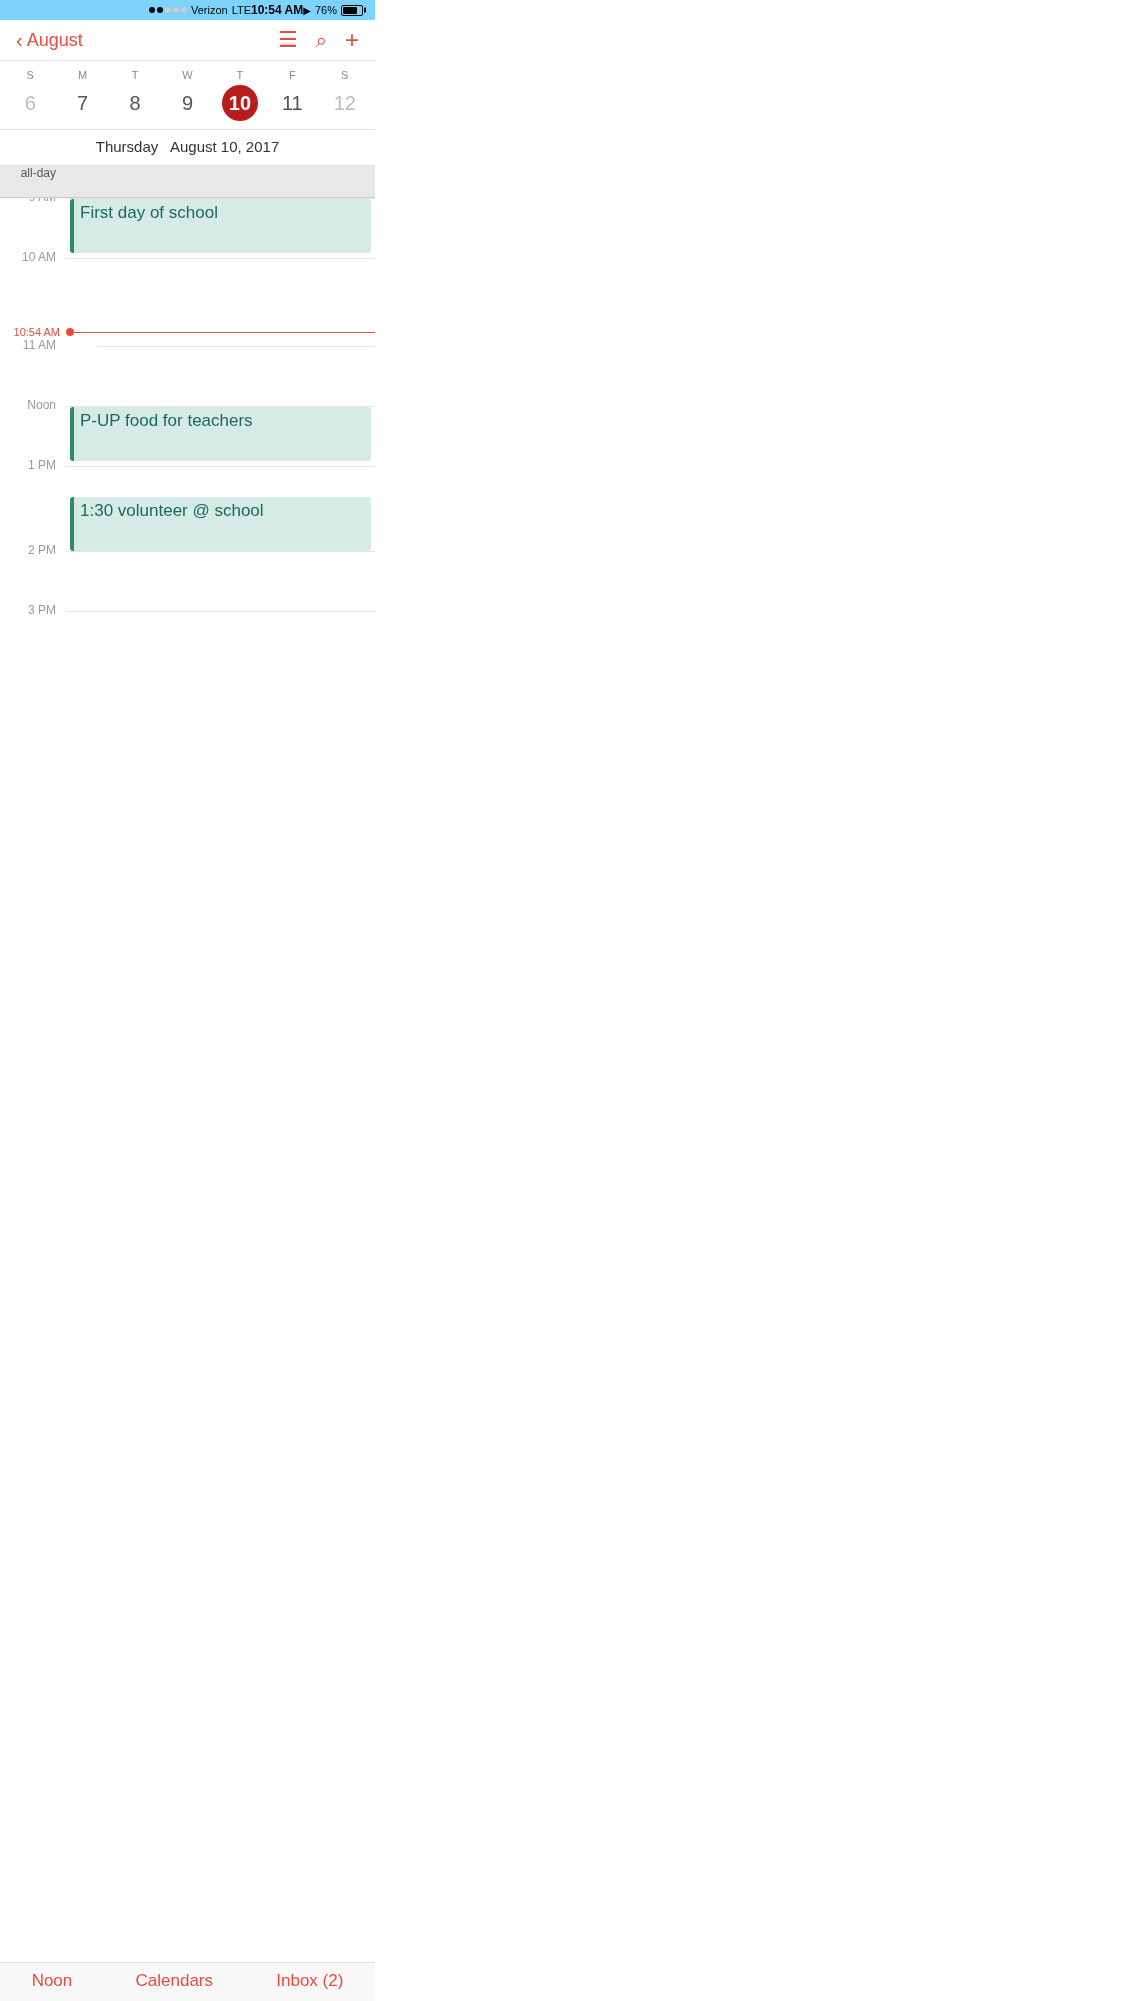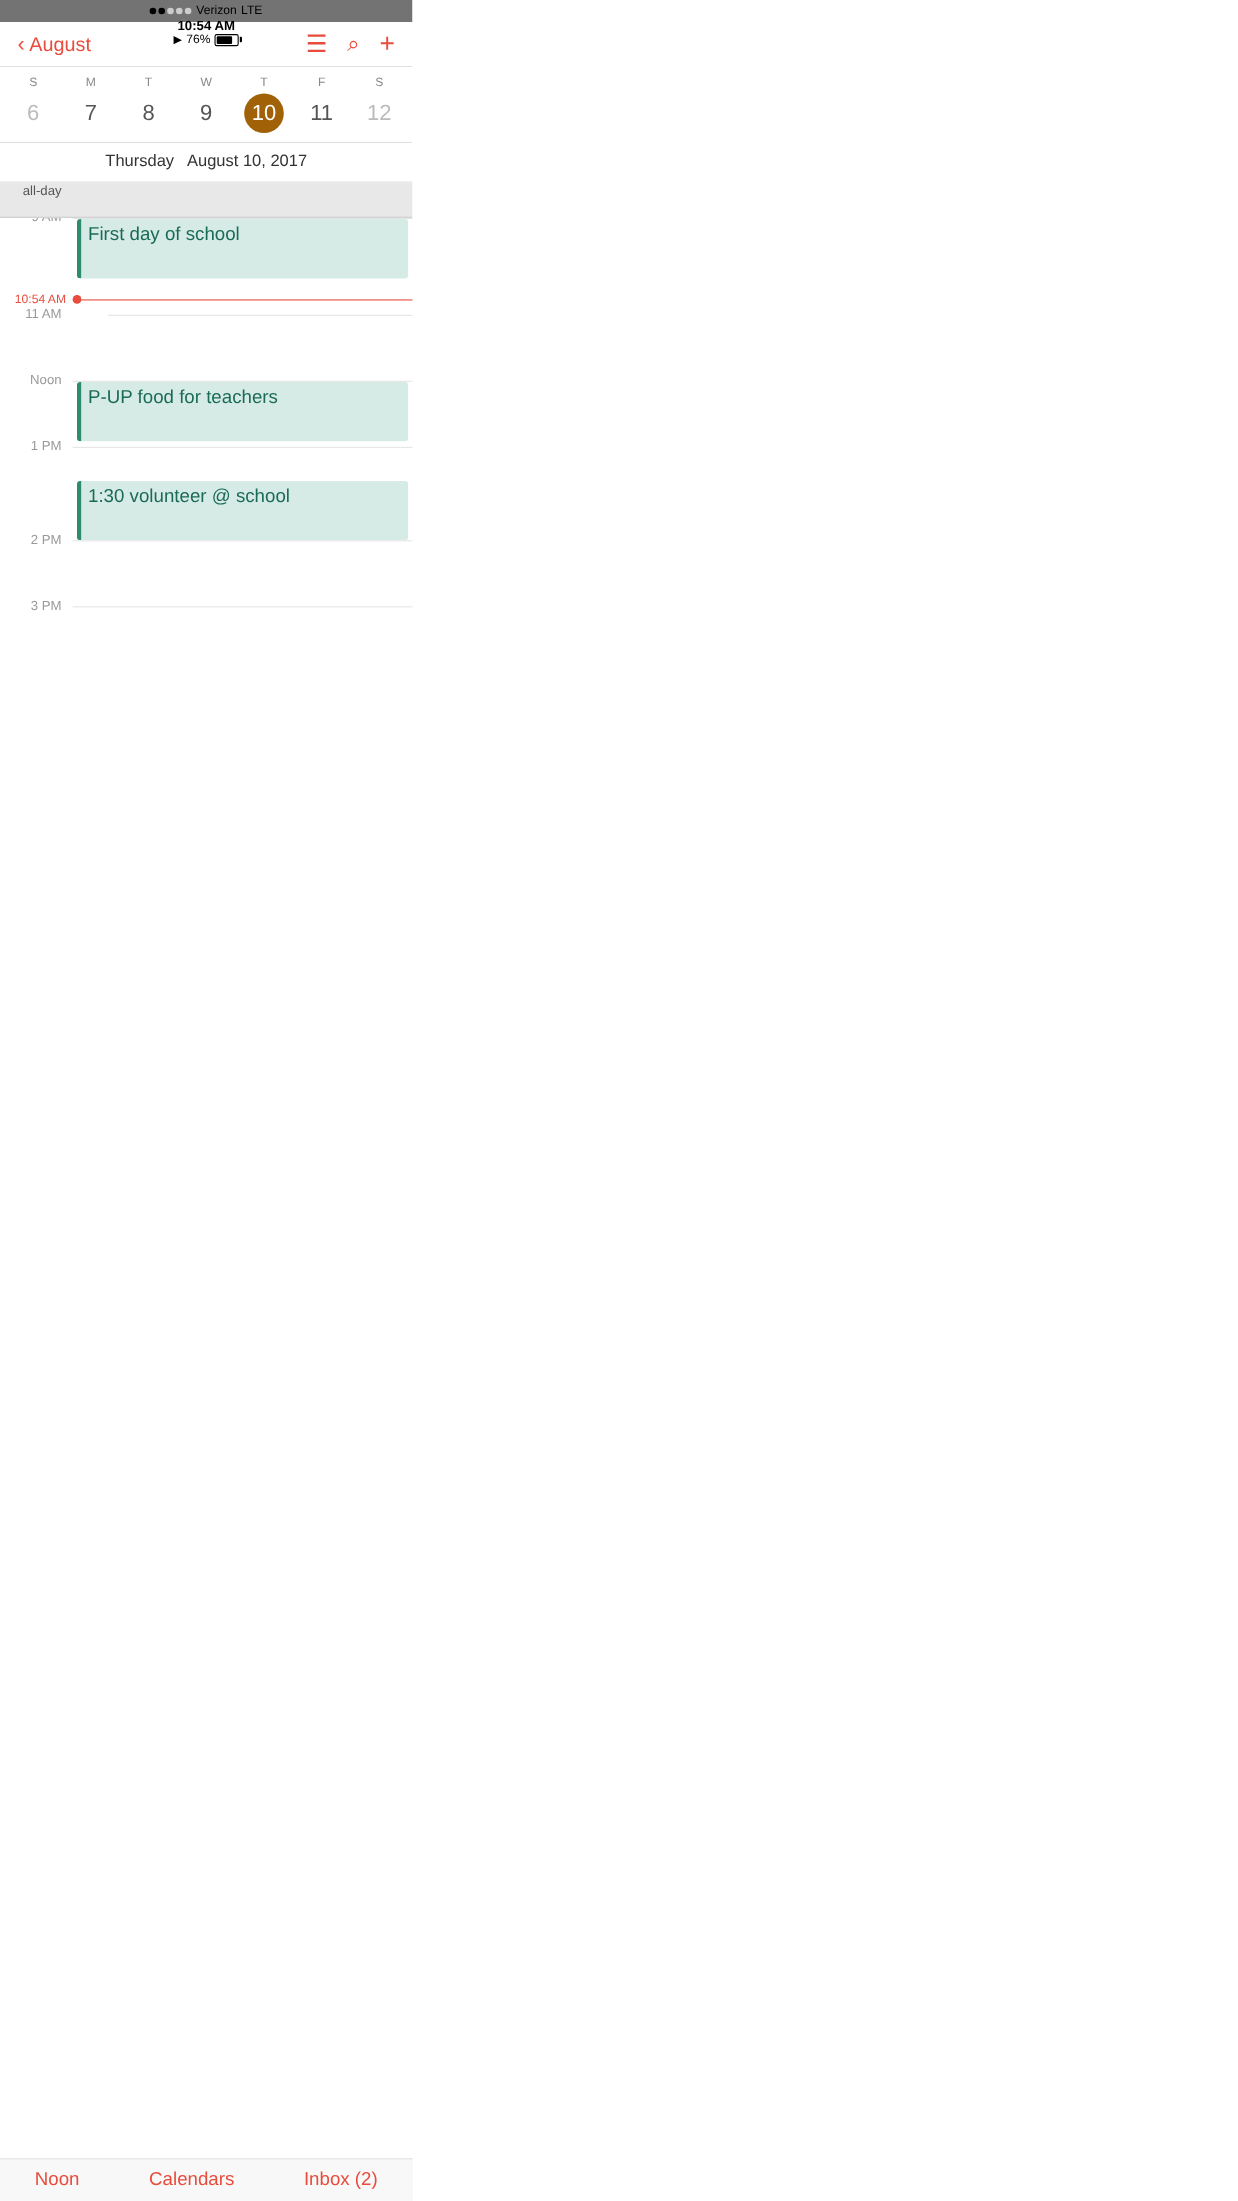--- a/index.html
+++ b/index.html
@@ -9,25 +9,24 @@
       background: #fff;
       width: 375px;
       min-height: 667px;
       overflow-x: hidden;
     }
 
     
     .status-bar {
       display: flex;
       align-items: center;
-      justify-content: space-between;
+      justify-content: flex-end;
       padding: 4px 12px 4px 12px;
       height: 20px;
-      background: #737373;
-      flex-direction: column;
+      background: #7dd3fc;
     }
     .status-left {
       display: flex;
       align-items: center;
       gap: 4px;
       font-size: 11px;
       font-weight: 500;
     }
     .signal-dots {
       display: flex; gap: 2px; align-items: center;
@@ -95,23 +94,23 @@
       padding: 2px 0;
       display: flex;
       align-items: center;
       justify-content: center;
       width: 36px;
       height: 36px;
       margin: 0 auto;
       border-radius: 50%;
     }
     .day-num.today {
-      background: #a16207;
+      background: #b91c1c;
       color: #fff;
-      font-weight: 400;
+      font-weight: 700;
     }
     .day-num.faded { color: #bbb; }
 
     
     .date-title {
       text-align: center;
       padding: 8px 0 10px;
       font-size: 15px;
       color: #333;
       background: #fff;
@@ -309,20 +308,24 @@
 
     <div class="time-row" style="min-height:60px;">
       <div class="time-label">9 AM</div>
       <div class="time-line">
         <div class="event-block" style="margin-top:0; min-height:54px;">
           <span class="event-text">First day of school</span>
         </div>
       </div>
     </div>
 
+    <div class="time-row" style="min-height:60px;">
+      <div class="time-label">10 AM</div>
+      <div class="time-line"></div>
+    </div>
 
     <div class="current-time" style="margin: 8px 0;">
       <div class="current-time-label">10:54 AM</div>
       <div class="current-time-dot"></div>
       <div class="current-time-line"></div>
     </div>
 
     <div class="time-row" style="min-height:60px;gap:32px;">
       <div class="time-label">11 AM</div>
       <div class="time-line"></div>

